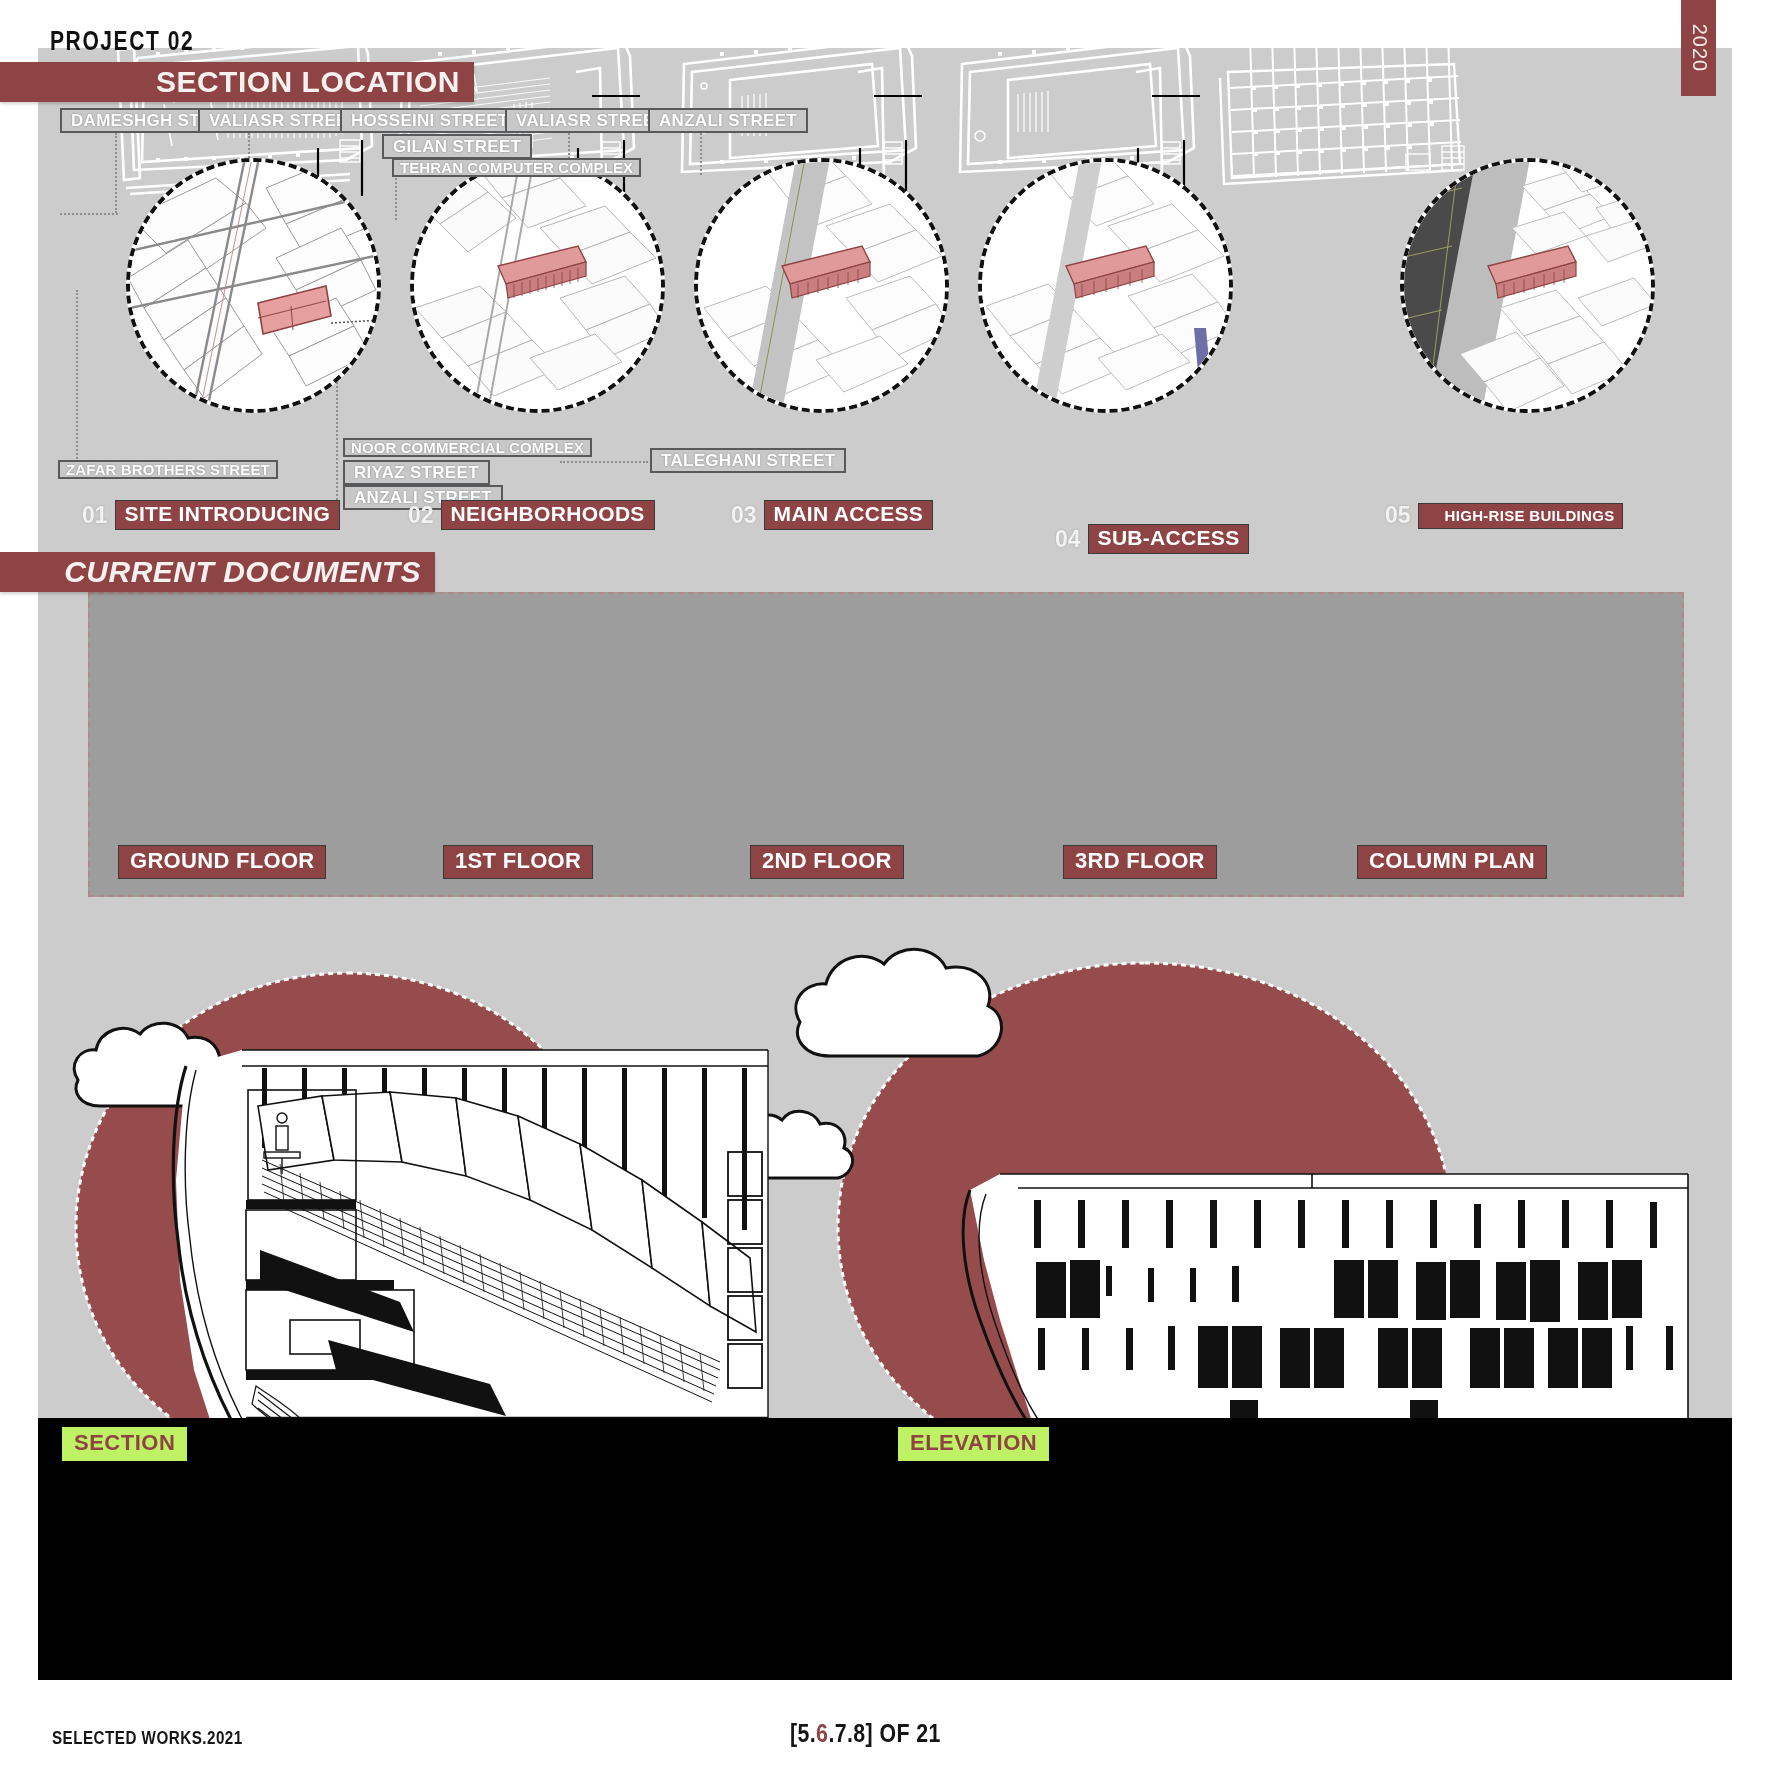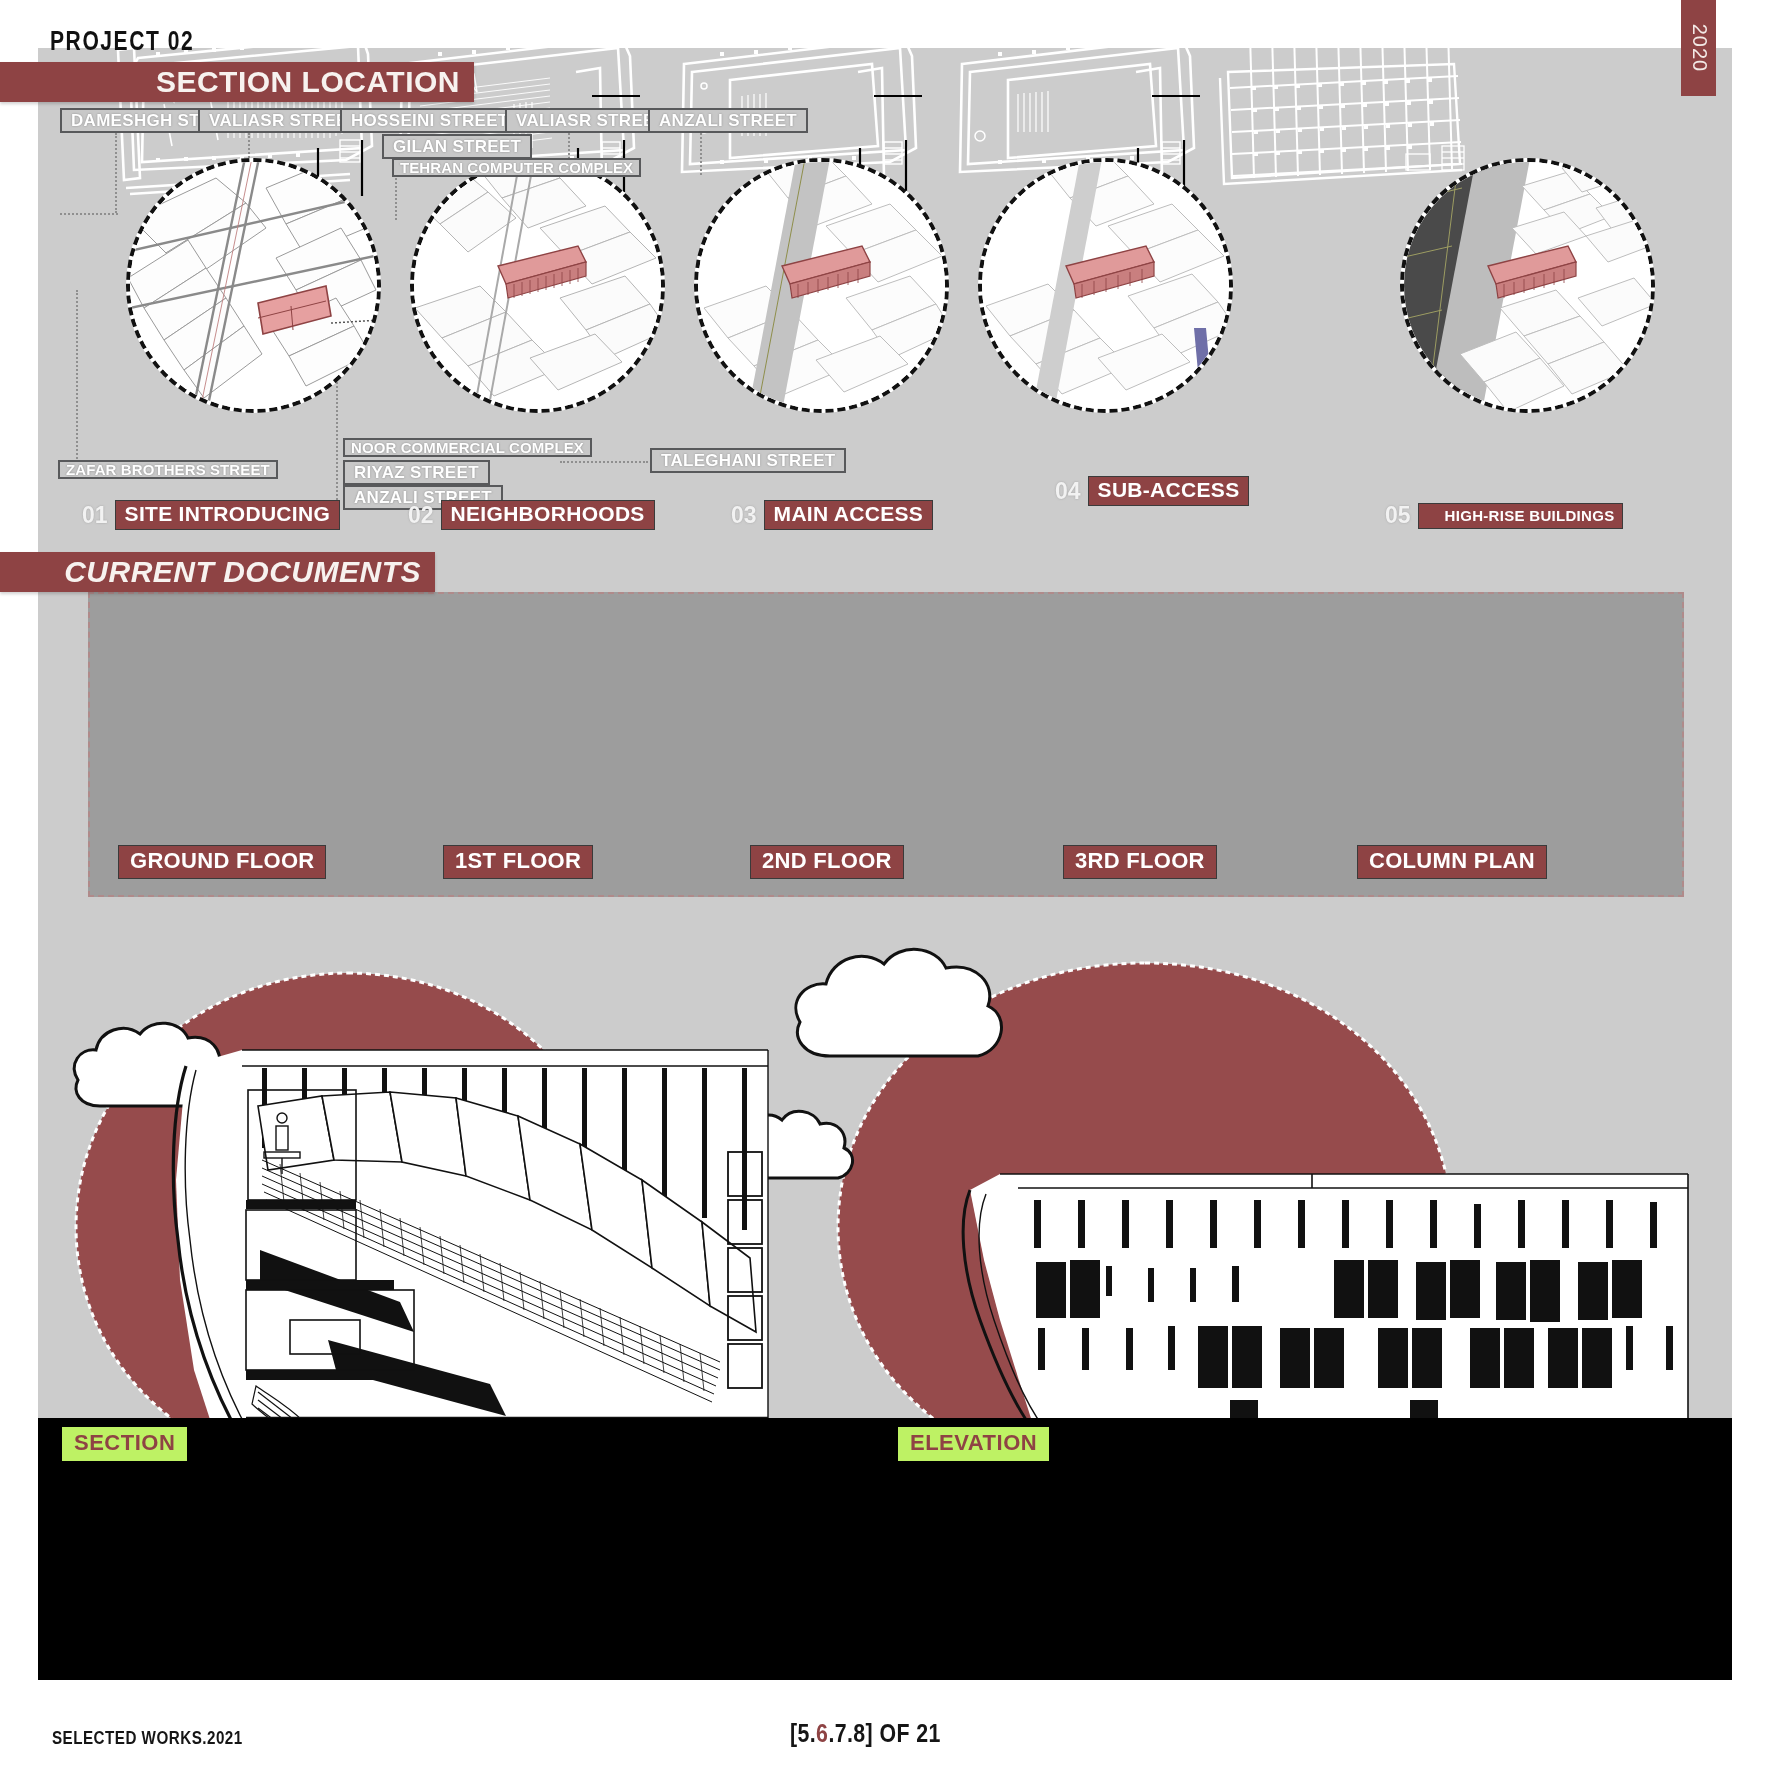--- a/index.html
+++ b/index.html
@@ -459,21 +459,21 @@
     <span class="lbl">SITE INTRODUCING</span>
   </div>
   <div class="caption" style="left:408px; top:500px;">
     <span class="num">02</span>
     <span class="lbl">NEIGHBORHOODS</span>
   </div>
   <div class="caption" style="left:731px; top:500px;">
     <span class="num">03</span>
     <span class="lbl">MAIN ACCESS</span>
   </div>
-  <div class="caption" style="left:1055px; top:476px;">
+  <div class="caption" style="left:1055px; top:524px;">
     <span class="num">04</span>
     <span class="lbl">SUB-ACCESS</span>
   </div>
   <div class="caption" style="left:1385px; top:502px;">
     <span class="num">05</span>
     <span class="lbl small">HIGH-RISE BUILDINGS</span>
   </div>
 
   <div class="banner" id="banner-documents">
     <div class="btxt">CURRENT DOCUMENTS</div>

